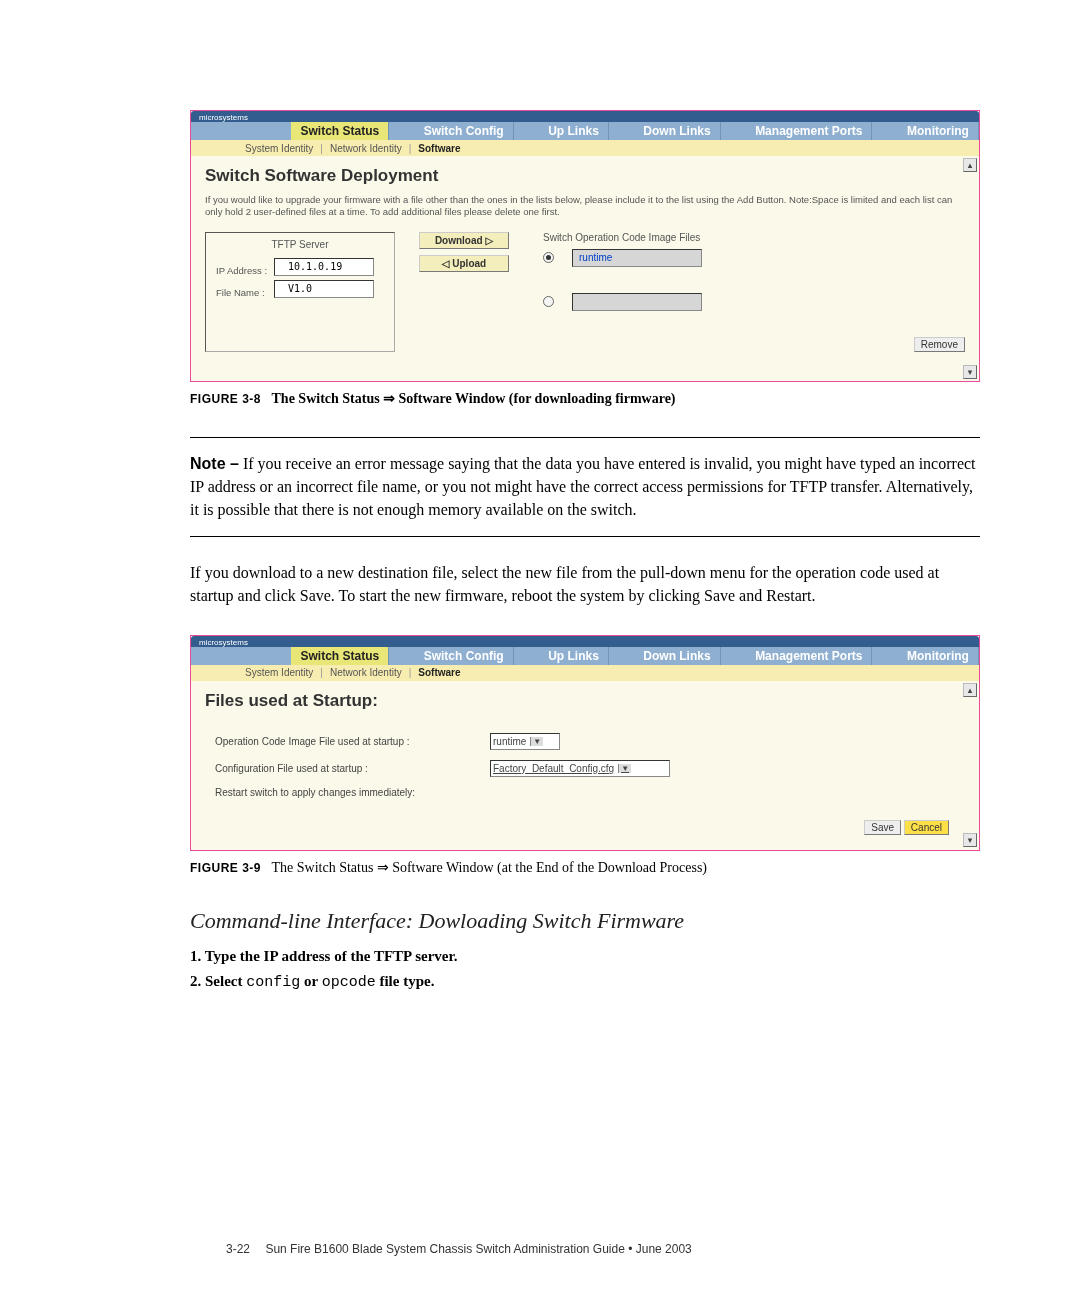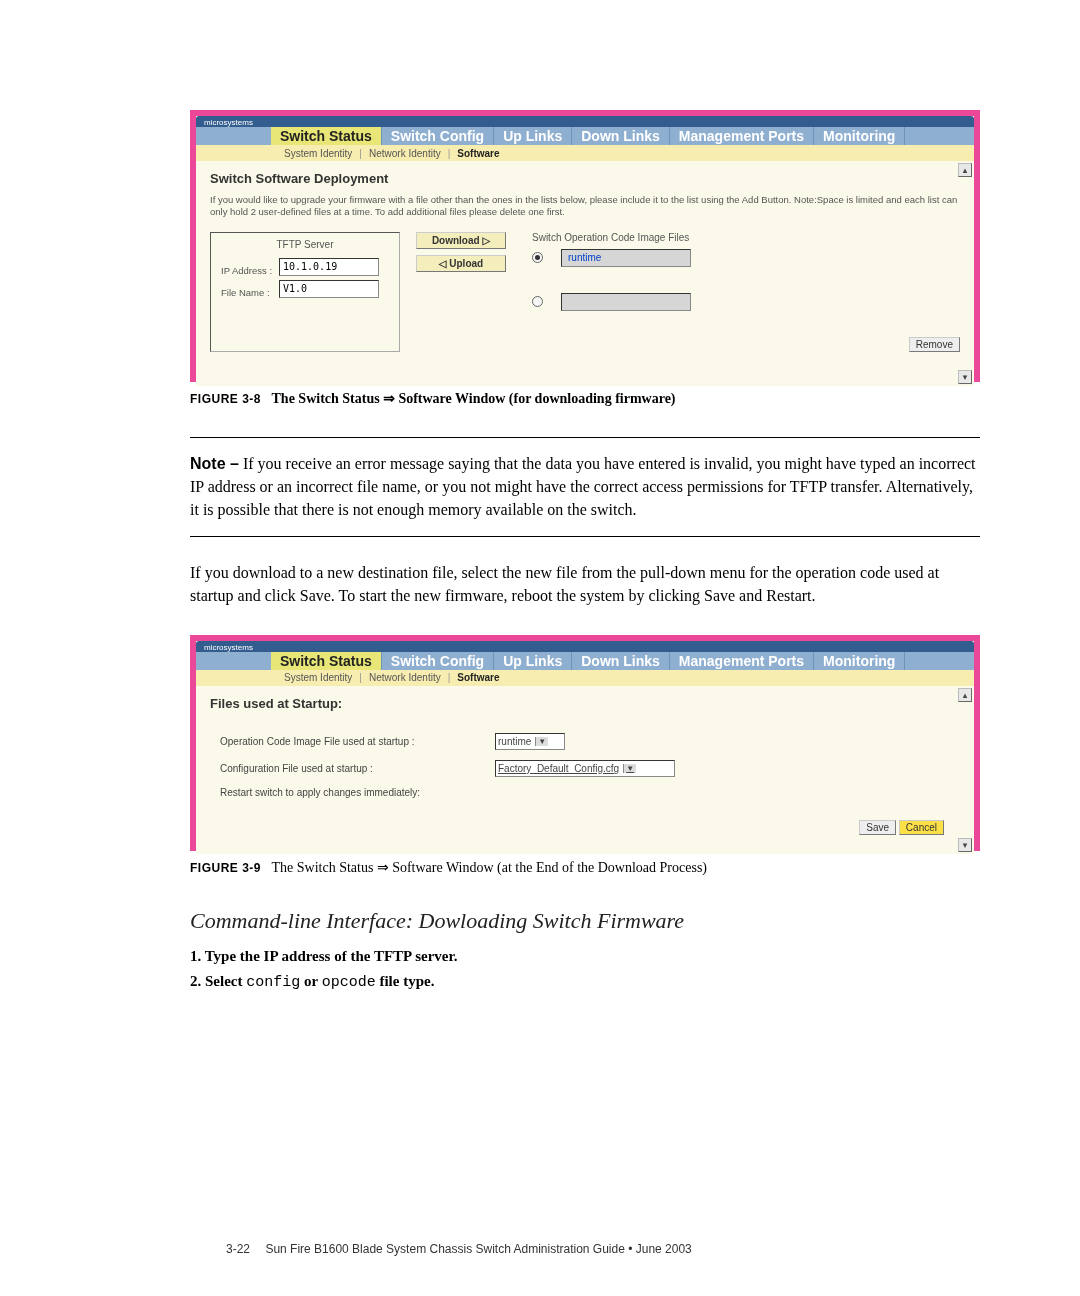--- a/index.html
+++ b/index.html
@@ -5,82 +5,83 @@
     * { box-sizing: border-box; margin: 0; padding: 0; }
     body {
       width: 1080px;
       height: 1296px;
       background: #fff;
       font-family: Georgia, 'Times New Roman', serif;
       color: #000;
       padding: 110px 100px 40px 190px;
     }
     .screenshot {
-      border: 6px solid #ec4899;
+      border: 1px solid #ec4899;
       background: #fbf9e9;
       font-family: Arial, Helvetica, sans-serif;
       font-size: 10px;
       color: #333;
       margin-bottom: 8px;
       position: relative;
     }
     .topbar {
       background: #335d8e;
       color: #fff;
       font-size: 8px;
       padding: 2px 8px;
       height: 11px;
       border-radius: 3px 3px 0 0;
     }
     .tabbar {
       background: #8fafd0;
       display: flex;
       align-items: stretch;
       height: 18px;
-      font-size: 14px;
+      font-size: 12px;
       font-weight: bold;
+      justify-content: space-between;
     }
     .tabbar .spacer { width: 75px; }
     .tab {
       padding: 2px 9px;
       color: #fff;
       background: #8fafd0;
       border-right: 1px solid #6e94b8;
       display: flex;
       align-items: center;
     }
     .tab.active {
       background: #e8e676;
       color: #222;
     }
     .subtabbar {
       background: #f8edb0;
       display: flex;
       height: 16px;
       font-size: 10px;
-      padding-left: 82px;
+      padding-left: 48px;
     }
     .subtab {
       padding: 1px 6px;
       color: #555;
       display: flex;
       align-items: center;
     }
     .subtab.active { font-weight: bold; color: #222; }
     .divider { color: #999; padding: 0 1px; display:flex; align-items:center;}
     .content {
       background: #fbf9e9;
       padding: 10px 14px 10px 14px;
       position: relative;
       font-size: 10px;
       color: #444;
     }
-    .section-title { font-weight: bold; color: #333; font-size: 13px; margin-bottom: 8px; }
+    .section-title { font-weight: bold; color: #333; font-size: 17px; margin-bottom: 8px; }
     .smalltxt { font-size: 9.5px; color: #555; line-height: 1.25; margin-bottom: 14px; }
-    .row { display: flex; gap: 16px; }
+    .row { display: flex; gap: 24px; }
     .fieldset {
       border: 1px inset #aaa;
       padding: 6px 10px 12px 10px;
       position: relative;
       flex: 0 0 190px;
     }
     .legend {
       position: relative;
       top: 0;
       text-align: center;
@@ -88,21 +89,21 @@
       font-size: 10px;
       color: #555;
     }
     .formrow { display: flex; align-items: flex-end; margin-bottom: 4px; gap: 4px; }
     .lbl { width: 54px; font-size: 9.5px; color: #555; line-height: 1.05; }
     .txtinput {
       border: 1px inset #888;
       background: #fff;
       font-family: monospace;
       font-size: 10px;
-      padding: 1px 3px;
+      padding: 1px 13px;
       width: 100px;
       height: 18px;
     }
     .btn {
       background: #f3eebb;
       border: 1px outset #ccc;
       padding: 2px 8px;
       font-size: 10px;
       font-weight: bold;
       color: #333;

